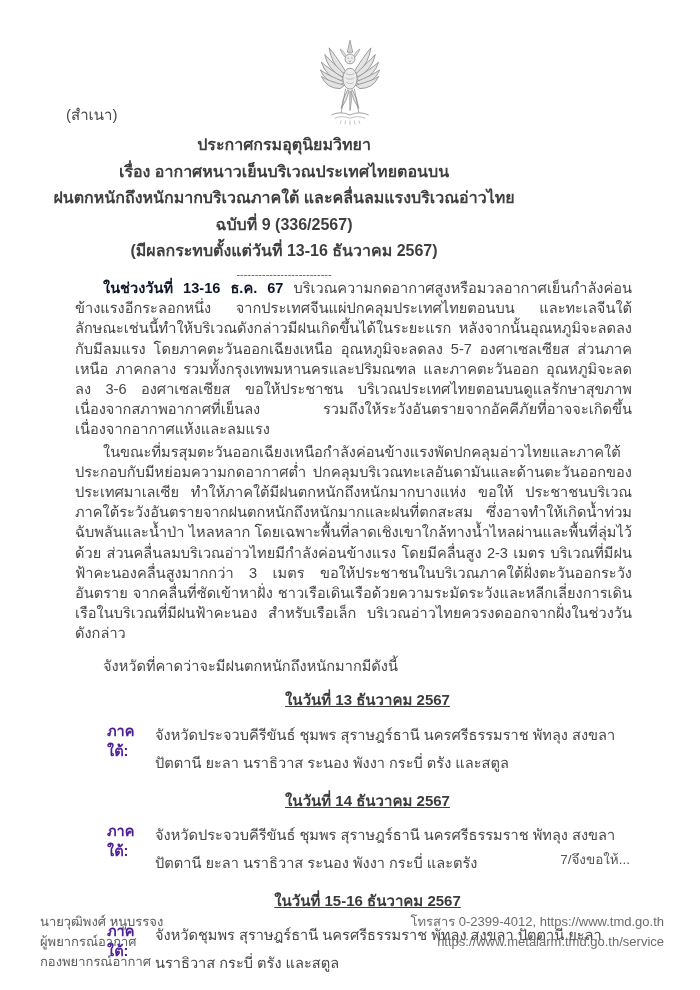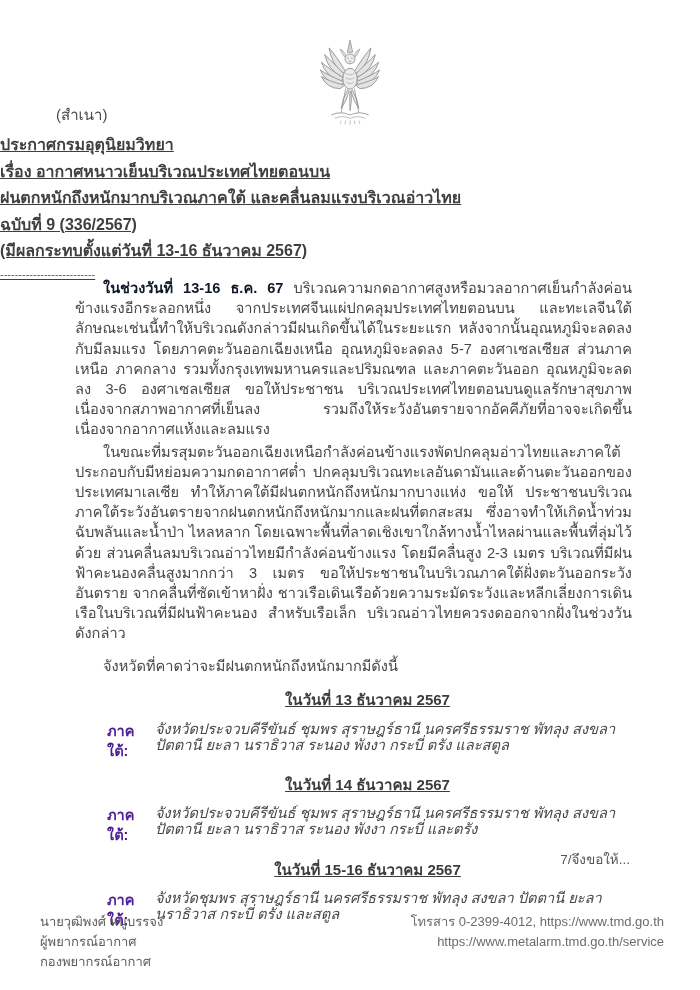--- a/index.html
+++ b/index.html
@@ -9,27 +9,27 @@
     margin:0 auto;
     background:#ffffff;
     font-family:"Liberation Sans","DejaVu Sans",sans-serif;
     color:#474747;
     overflow:hidden;
   }
   .emblem {
     position:absolute; top:36px; left:50%; transform:translateX(-50%);
   }
   .copy-label {
-    position:absolute; left:56px; top:103px;
+    position:absolute; left:66px; top:103px;
     font-size:15px; color:#4a4a4a;
   }
   .title-block {
     position:absolute; top:132px; left:0; width:568px;
-    font-weight:bold; color:#3f3f3f;
-    font-size:16px; line-height:26.5px;text-decoration:underline;
+    text-align:center; font-weight:bold; color:#3f3f3f;
+    font-size:16px; line-height:26.5px;
   }
   .divider {
     font-weight:normal; font-size:11px; letter-spacing:0px; color:#5a5a5a;
     line-height:14px; margin-top:2px;
   }
   .body-block {
     position:absolute; left:75px; top:278px; width:557px;
     font-size:14.6px; line-height:20.2px; text-align:justify; color:#474747;
   }
   .para { margin:0 0 2px 0; text-indent:28px; }
@@ -39,21 +39,21 @@
   .date-heading {
     margin:14px 0 10px 28px;
     font-weight:bold; text-decoration:underline; color:#3c3c3c;
     text-align:center; font-size:15px;
   }
   .region-row {
     display:flex; align-items:flex-start;
     padding-left:32px; margin-bottom:4px; text-align:left;
   }
   .region-label { font-weight:bold; color:#4c1d95; width:40px; flex:0 0 40px; }
-  .region-provinces { flex:1; padding-left:8px; line-height:16px;font-style:italic; }
+  .region-provinces { flex:1; padding-left:8px; line-height:28px; }
   .continuation {
     position:absolute; right:70px; top:848px;
     font-size:13.5px; color:#555555;
   }
   .footer-left {
     position:absolute; left:40px; top:912px;
     font-size:13px; line-height:20px; color:#5c5c5c; text-align:left;
   }
   .footer-right {
     position:absolute; right:36px; top:912px;

